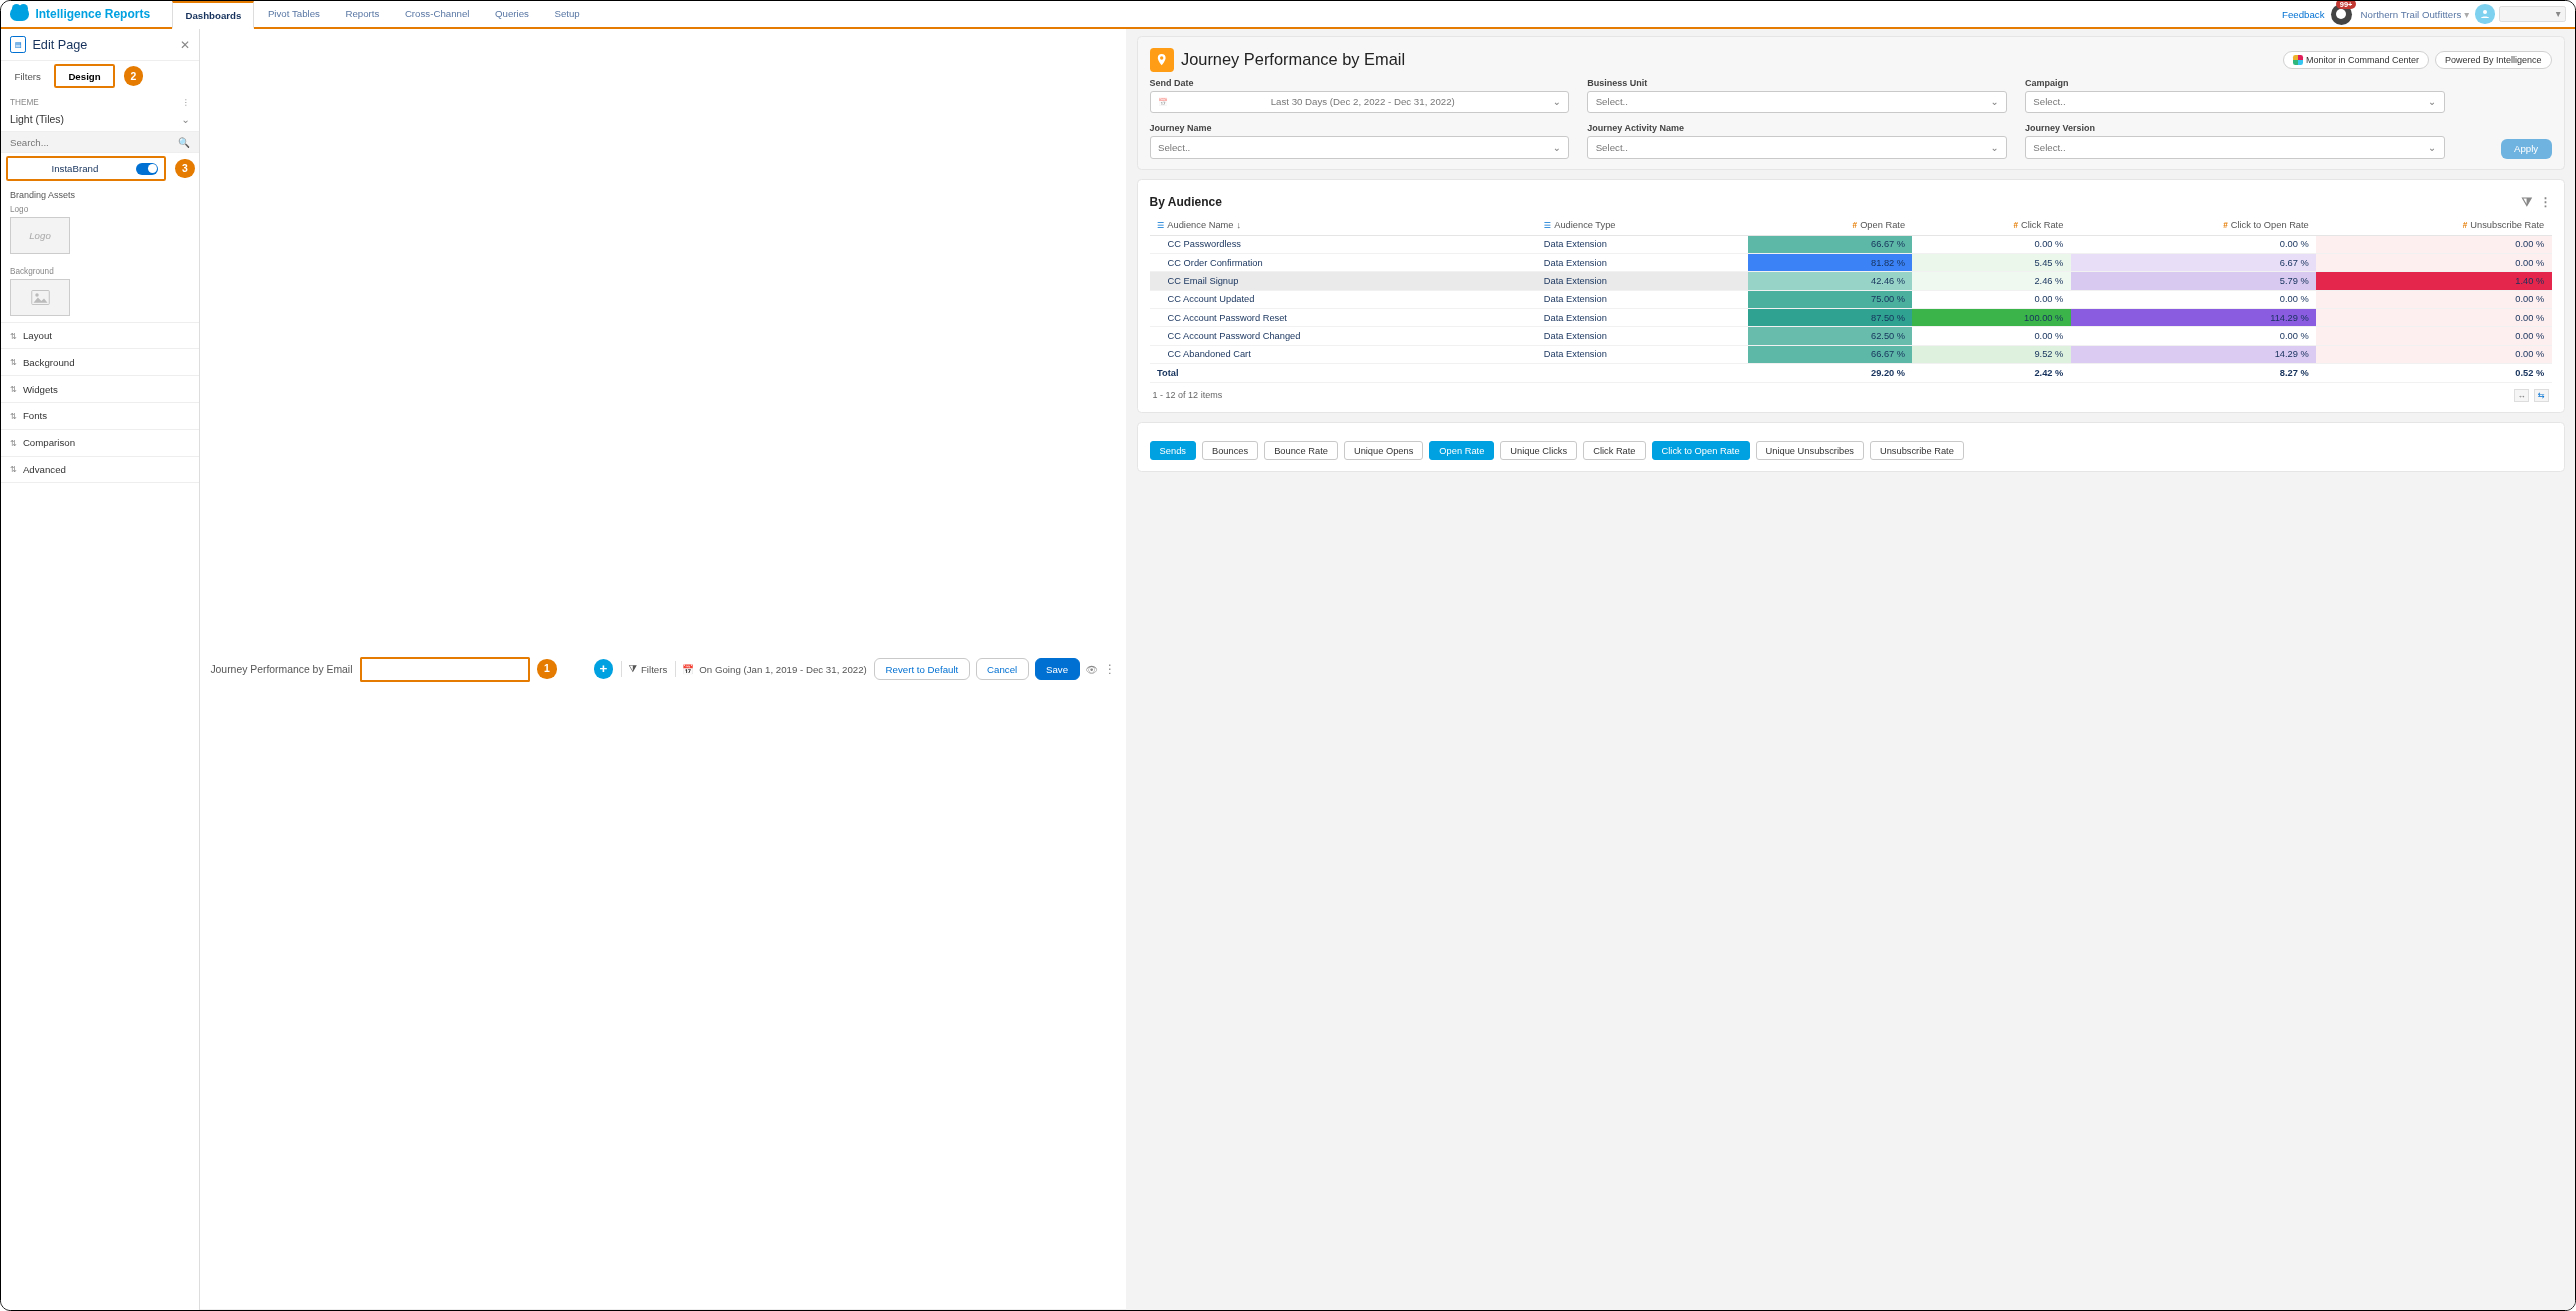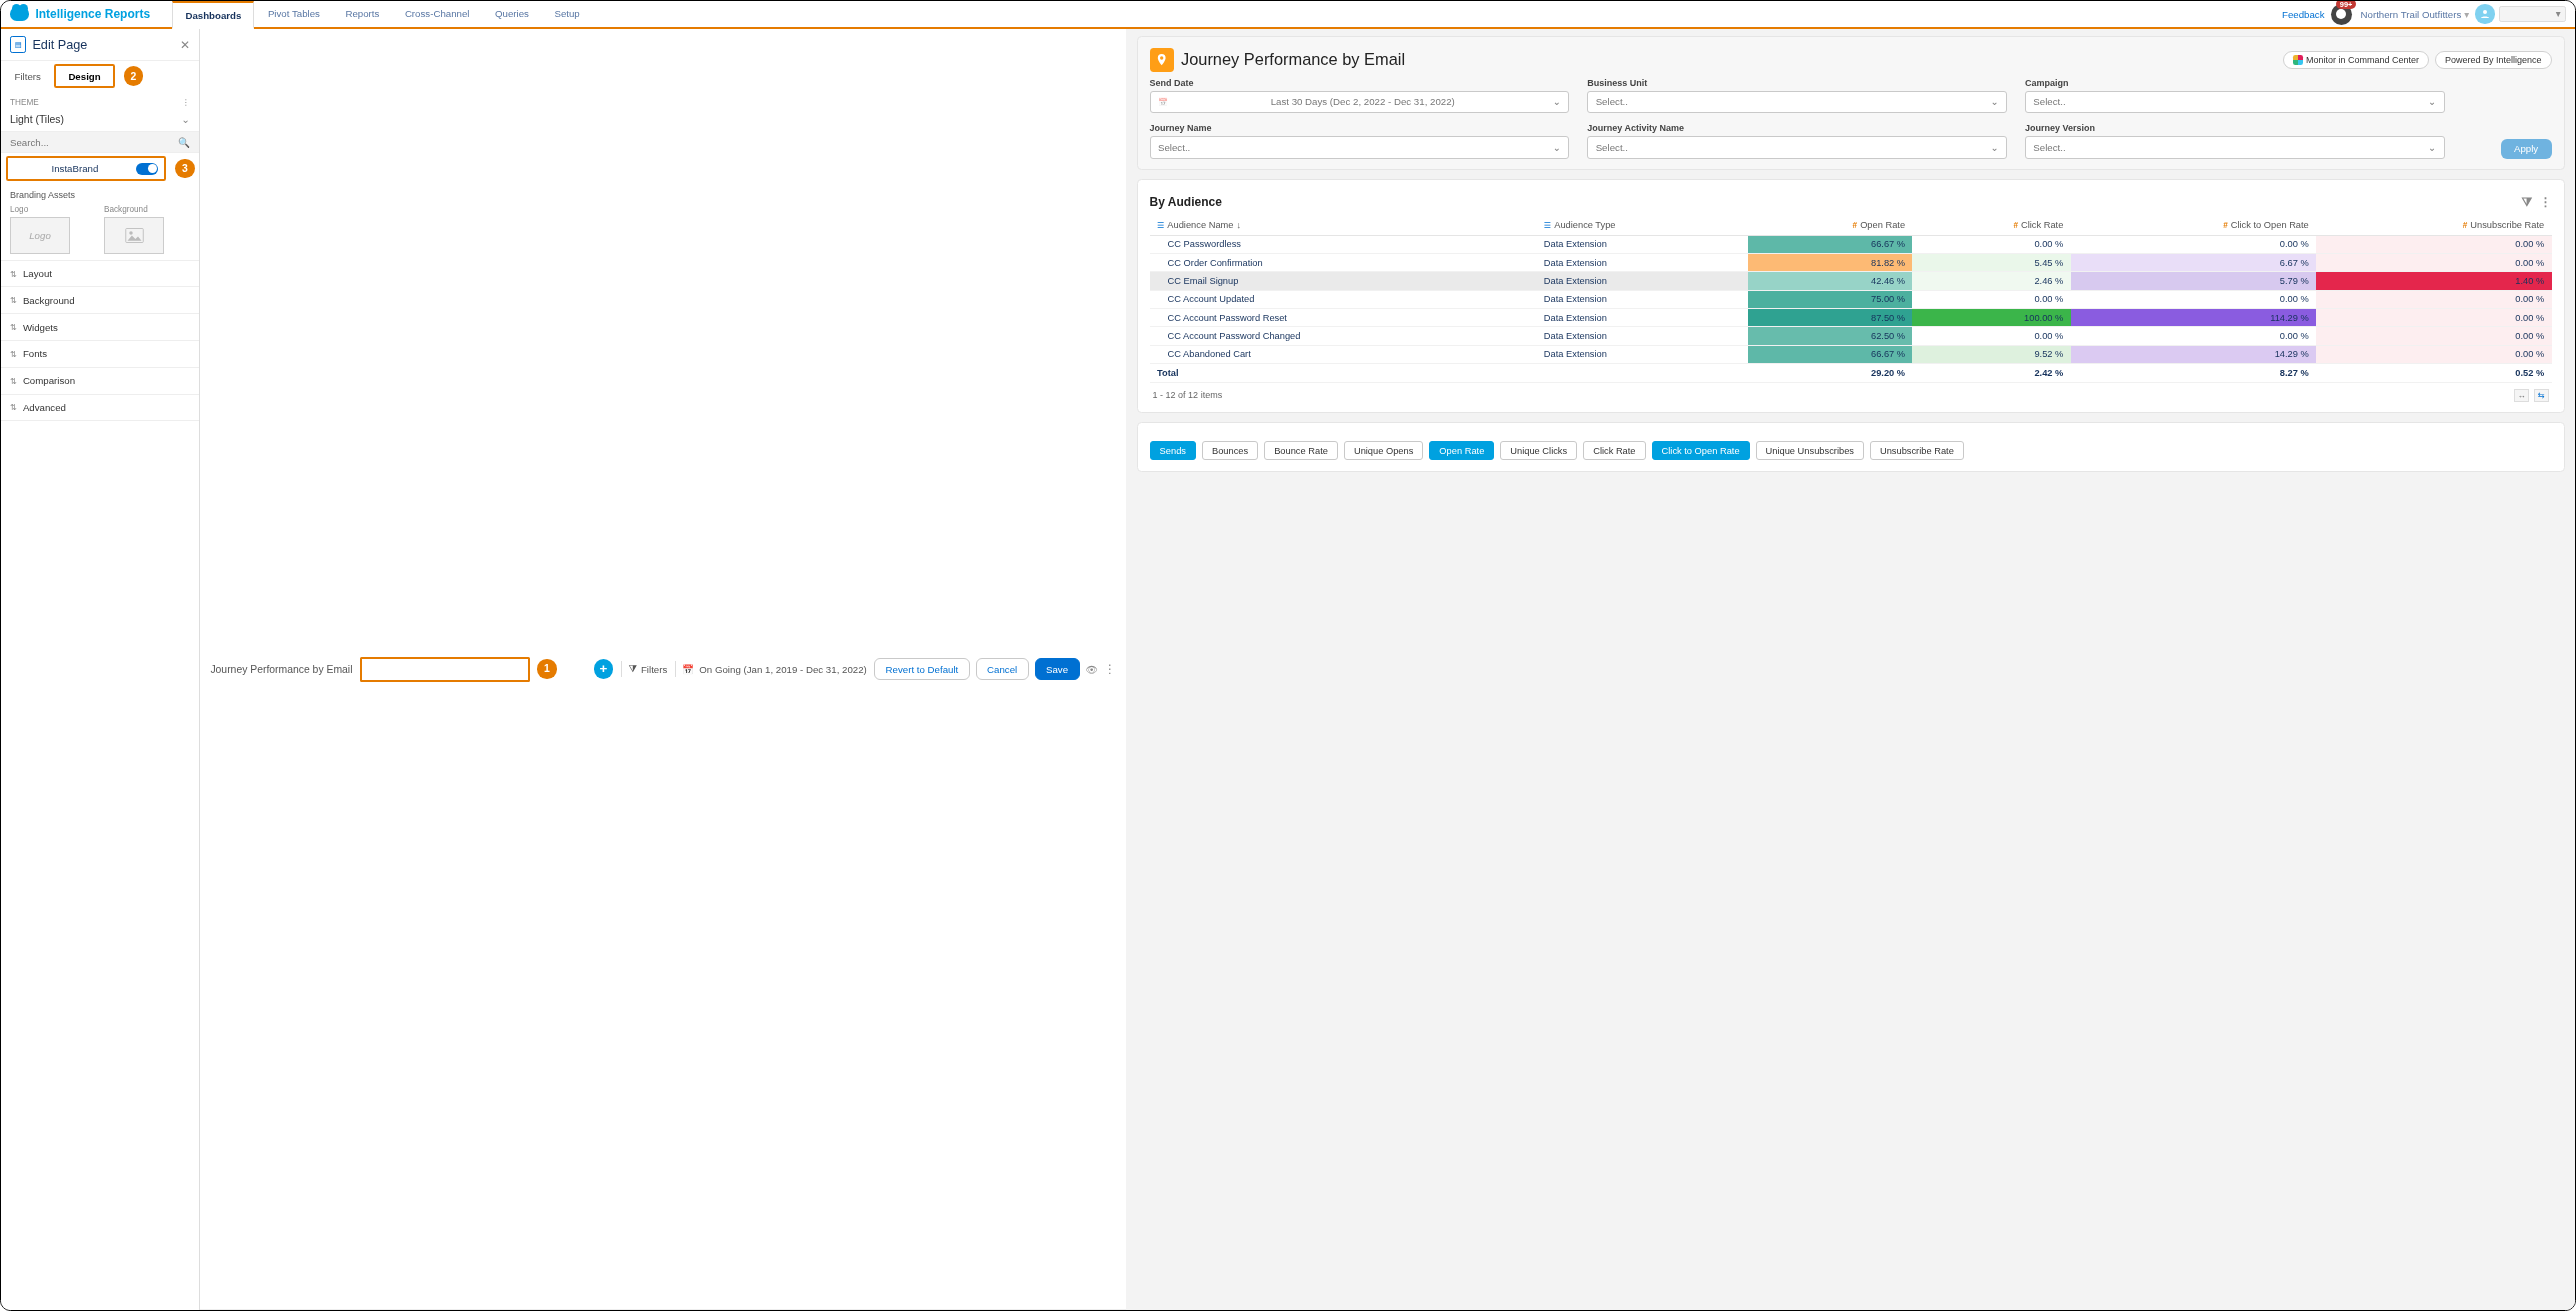--- a/index.html
+++ b/index.html
@@ -39,21 +39,21 @@
 .theme-select{padding:3px 9px 6px 9px;color:#333;font-size:10.4px;display:flex;justify-content:space-between;align-items:center;}
 .theme-select:after{content:"⌄";color:#888;}
 .side-search{margin:0 0;background:#f3f3f3;border-top:0.7px solid #eee;border-bottom:0.7px solid #eee;display:flex;align-items:center;padding:4.5px 9px;}
 .side-search input{flex:1;border:none;background:transparent;font-size:9.7px;outline:none;}
 .side-search .sicon{color:#888;}
 .insta-row{display:flex;align-items:center;justify-content:space-between;border:2.2px solid #e57b00;border-radius:2.2px;margin:3px 4.5px 3px 4.5px;padding:4.5px 6px;}
 .insta-row .toggle{width:22.3px;height:12px;border-radius:6px;background:#0070d2;position:relative;}
 .insta-row .toggle:after{content:"";position:absolute;width:9px;height:9px;background:#fff;border-radius:50%;top:1.5px;right:1.5px;}
 .brand-assets{padding:6px 9px;}
 .brand-assets h4{font-size:9px;color:#555;font-weight:400;margin-bottom:4.5px;}
-.brand-assets .row{display:flex;gap:34px;}
+.brand-assets .row{display:flex;gap:13px;flex-direction:column;}
 .brand-assets .col{text-align:left;}
 .brand-assets .lbl{font-size:8.2px;color:#888;margin-bottom:3px;}
 .brand-assets .box{width:60px;height:37px;border:0.7px solid #ccc;background:#f3f3f3;display:flex;align-items:center;justify-content:center;color:#aaa;font-style:italic;font-size:9.7px;}
 .brand-assets .box svg{width:27px;height:21px;fill:#ccc;}
 .accordion{border-top:0.7px solid #eee;}
 .acc-item{display:flex;align-items:center;padding:7.4px 9px;border-bottom:0.7px solid #eee;cursor:pointer;font-size:9.7px;color:#333;}
 .acc-item:before{content:"⇅";color:#888;margin-right:6px;font-size:8.2px;transform:rotate(0);}
 
 .content{flex:1;display:flex;flex-direction:row;overflow:auto;background:#fff;justify-content:center;}
 .toolbar{display:flex;align-items:center;gap:7.4px;padding:7.4px 10.4px;border-bottom:0.7px solid #eee;}
@@ -337,21 +337,21 @@
                     <td class="l" style="padding-left:18px">CC Passwordless</td>
                     <td class="l">Data Extension</td>
                     <td style="background:#5eb8a8">66.67 %</td>
                     <td style="background:#ffffff">0.00 %</td>
                     <td style="background:#ffffff">0.00 %</td>
                     <td style="background:#fdeef0">0.00 %</td>
                   </tr>
                   <tr>
                     <td class="l" style="padding-left:18px">CC Order Confirmation</td>
                     <td class="l">Data Extension</td>
-                    <td style="background:#fdba74">81.82 %</td>
+                    <td style="background:#3b82f6">81.82 %</td>
                     <td style="background:#eaf7ea">5.45 %</td>
                     <td style="background:#e9def8">6.67 %</td>
                     <td style="background:#fdeef0">0.00 %</td>
                   </tr>
                   <tr class="selected">
                     <td class="l" style="padding-left:18px">CC Email Signup</td>
                     <td class="l">Data Extension</td>
                     <td style="background:#97d3c7">42.46 %</td>
                     <td style="background:#f0f9f0">2.46 %</td>
                     <td style="background:#d7c9ef">5.79 %</td>

